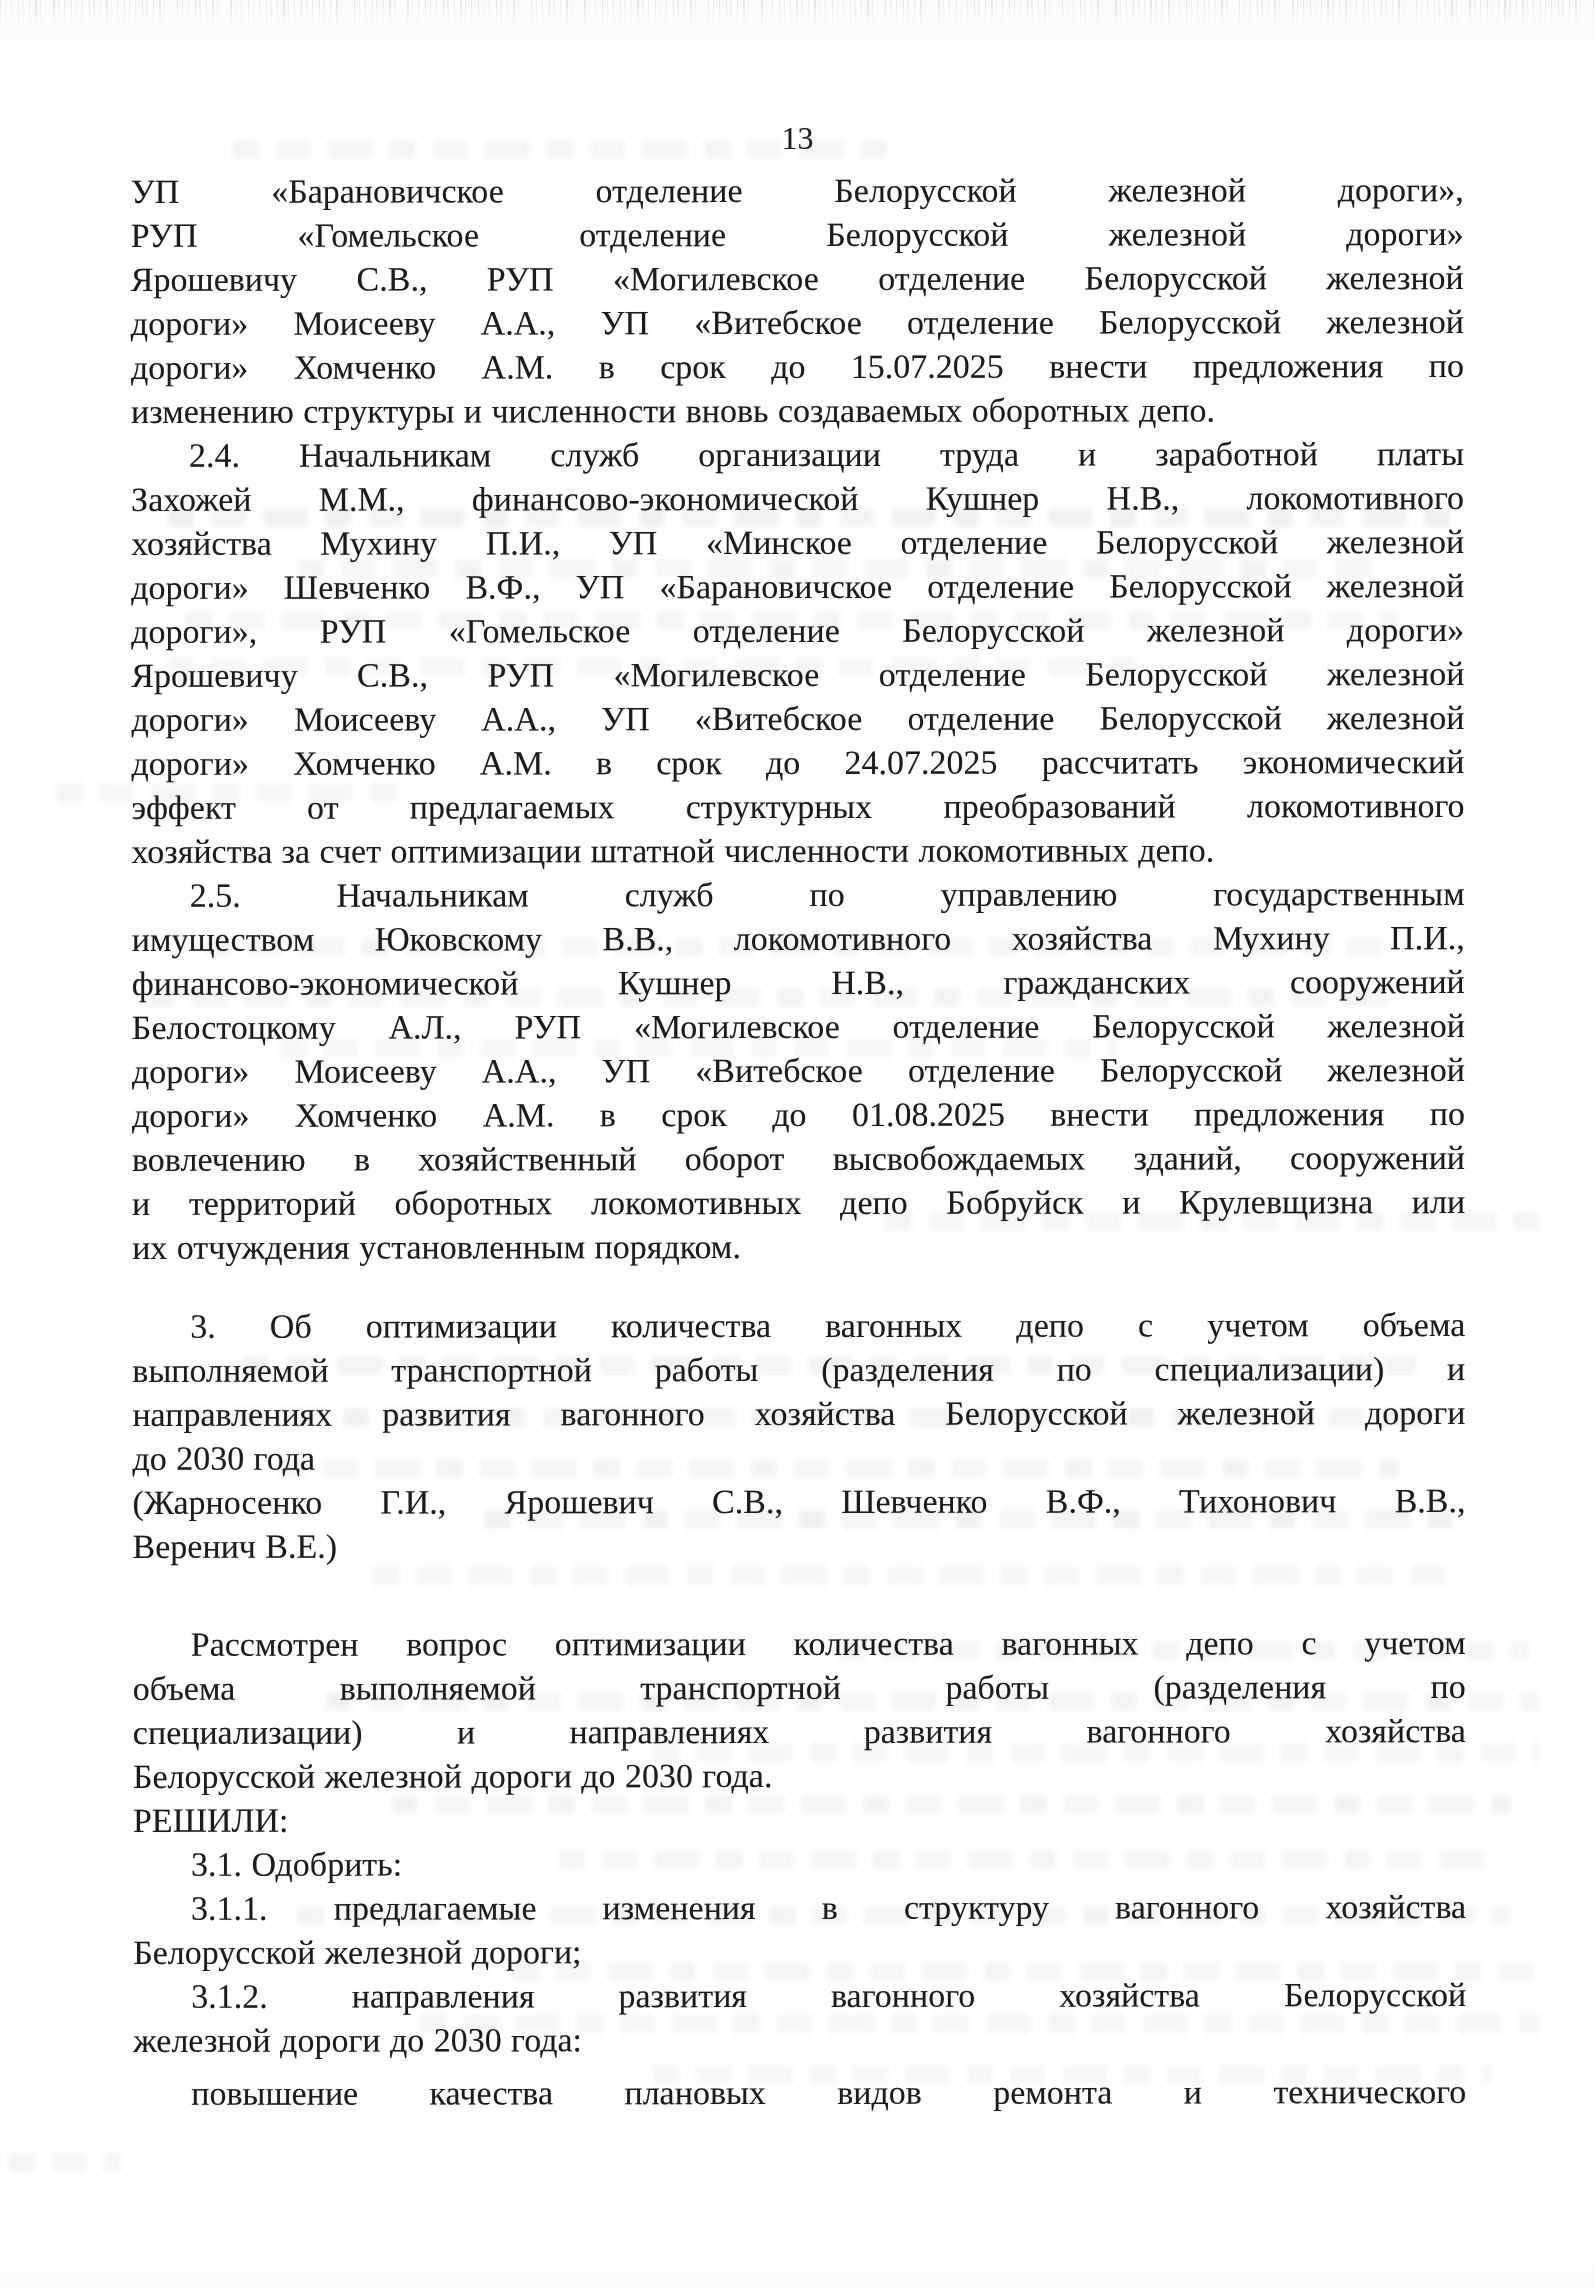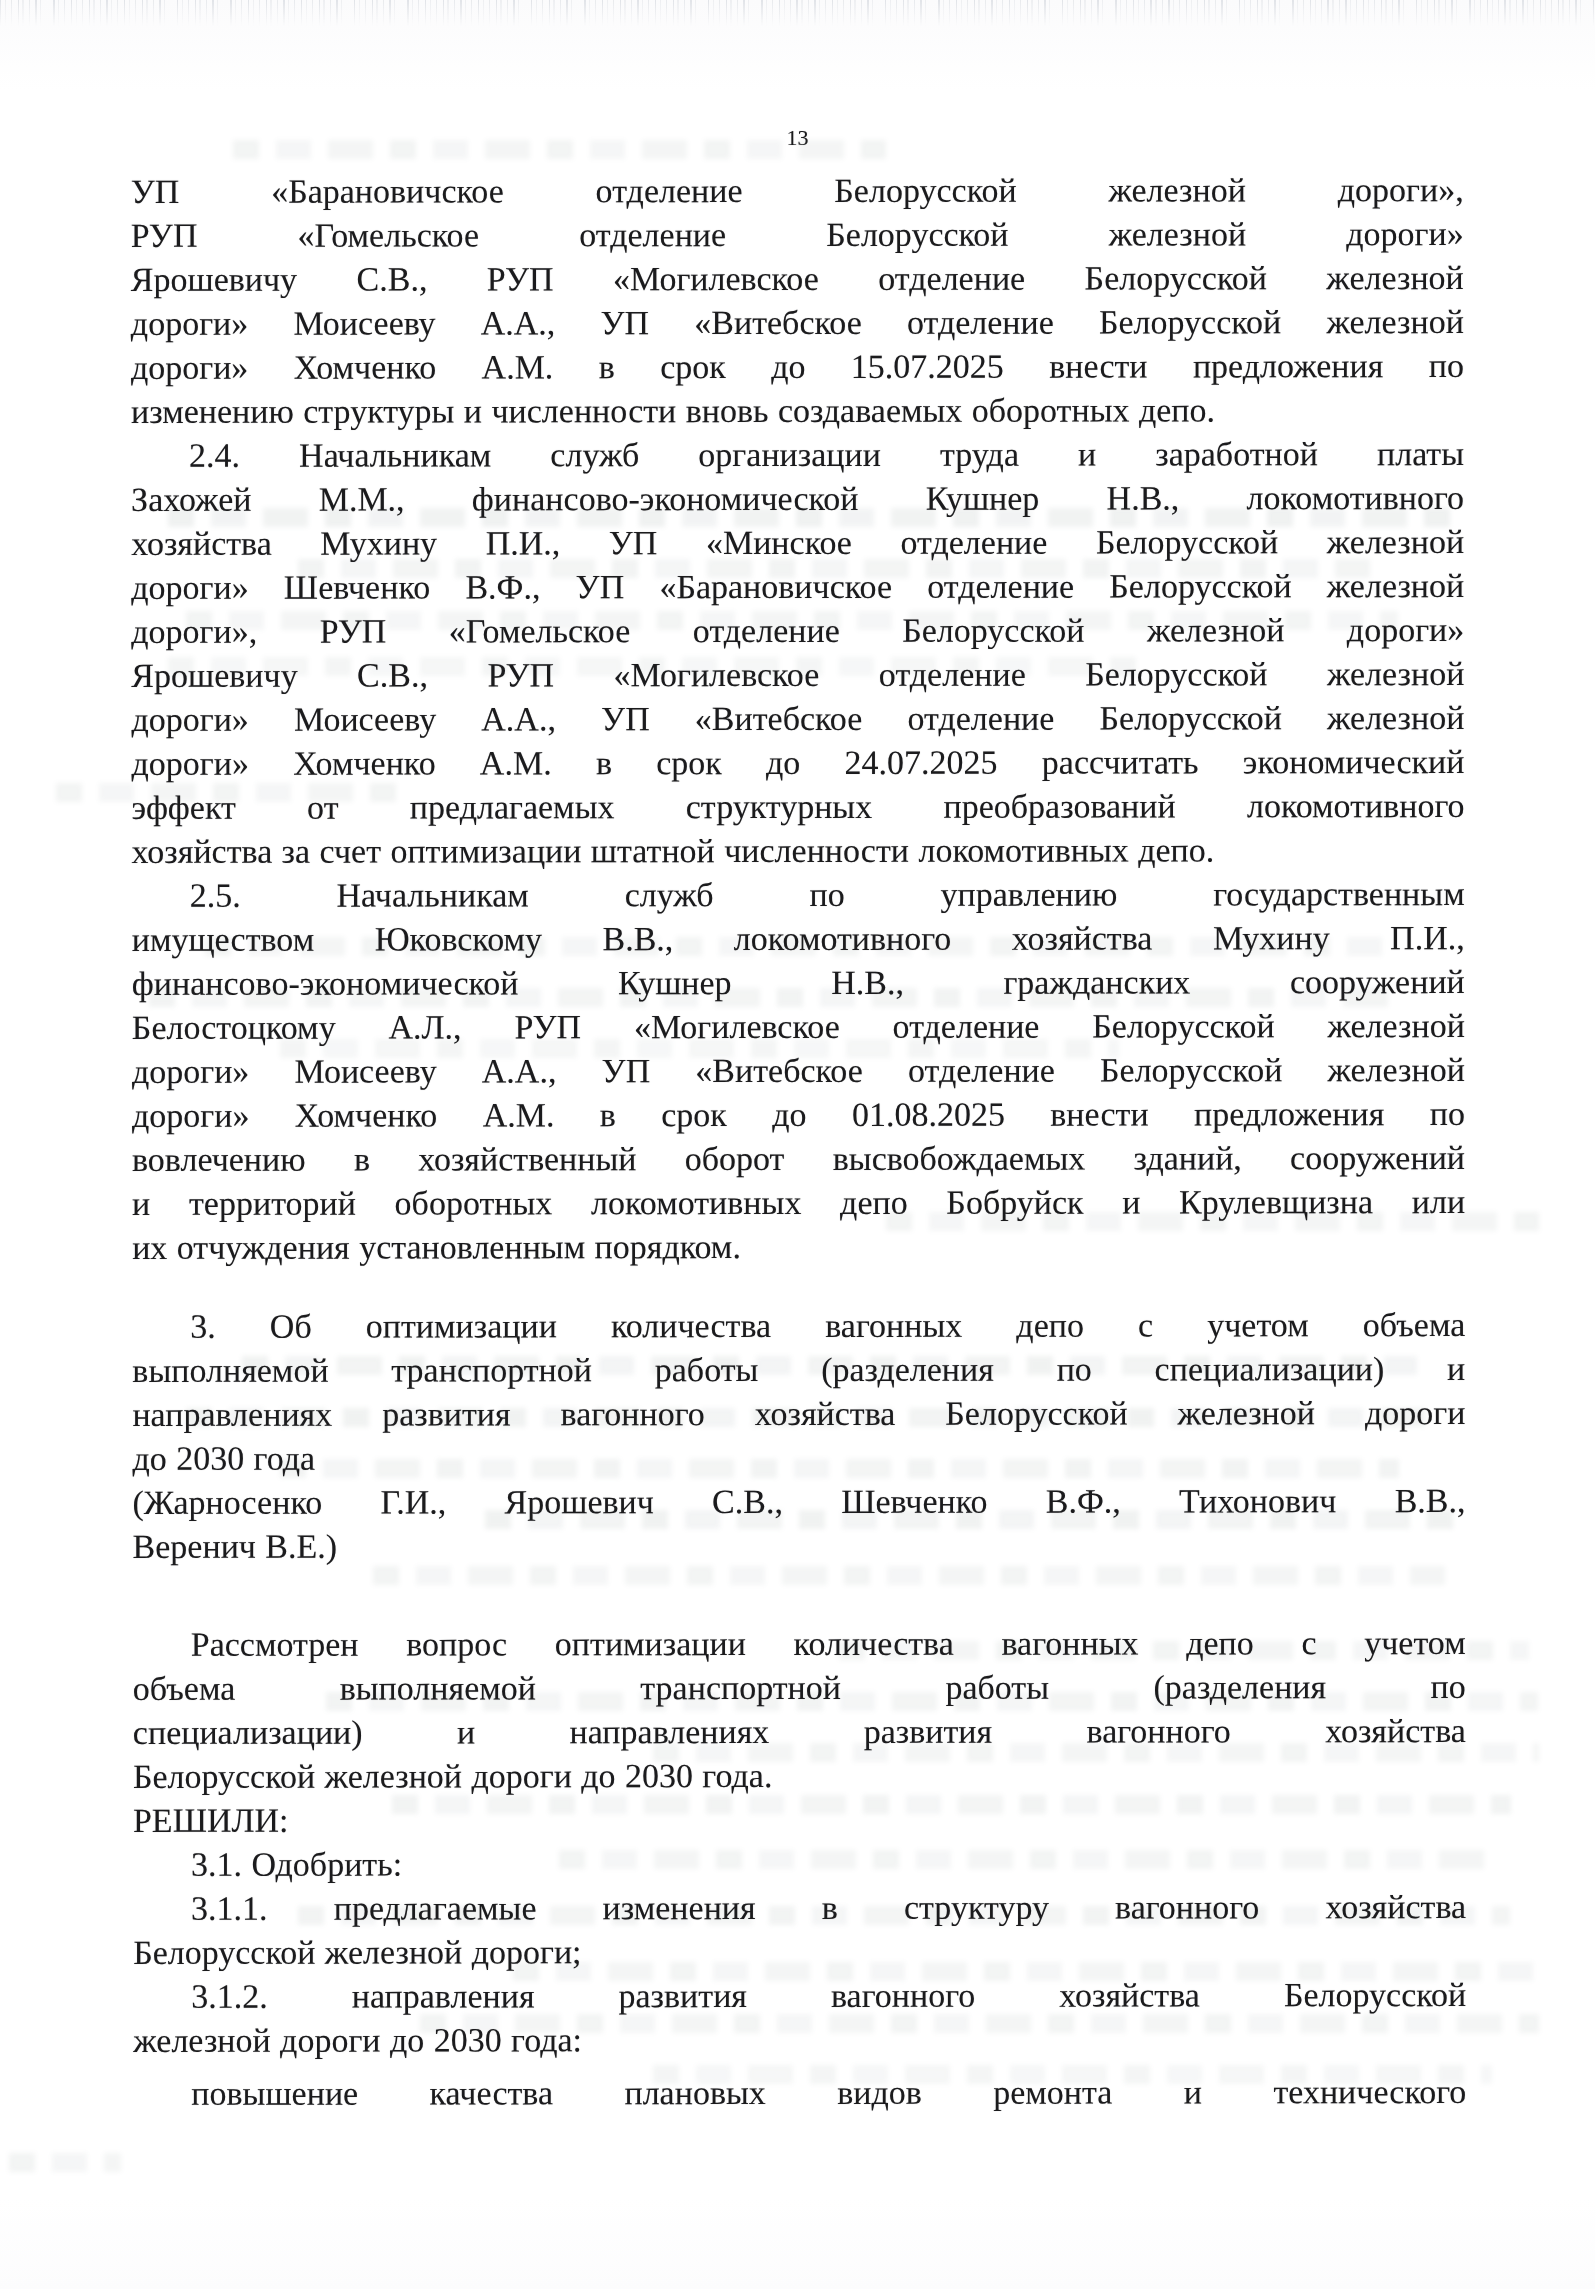--- a/index.html
+++ b/index.html
@@ -39,21 +39,21 @@
       rgba(118,134,128,0.85) 0 26px, rgba(118,134,128,0) 26px 43px,
       rgba(110,126,134,0.65) 43px 78px, rgba(110,126,134,0) 78px 95px,
       rgba(118,134,128,0.75) 95px 140px, rgba(118,134,128,0) 140px 157px);
     filter: blur(2.8px);
   }
   .page-number {
     padding-top: 116px;
     height: 44px;
     line-height: 44px;
     text-align: center;
-    font-size: 22px;
+    font-size: 32px;
     text-shadow: 0 0 0.9px rgba(25,25,28,0.35);
   }
   .text-block {
     position: relative;
     margin: 9.3px 130px 0 132px; 
     transform: rotate(-0.08deg);
     font-size: 34px;
     line-height: 44px;
     text-shadow: 0 0 0.9px rgba(25,25,28,0.35);
     word-spacing: 0.9px;

